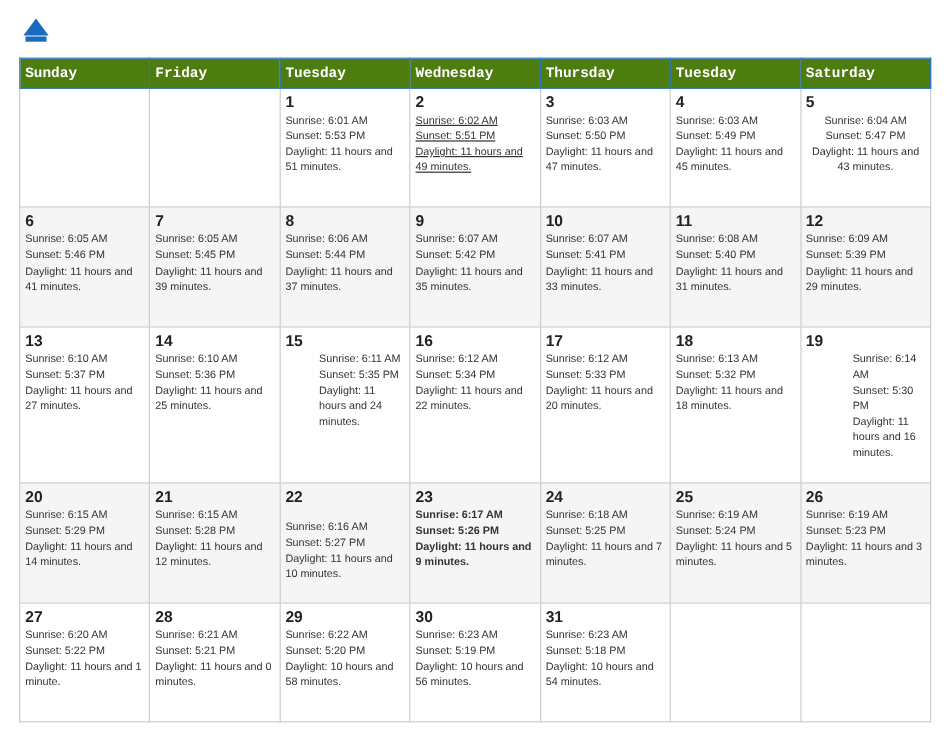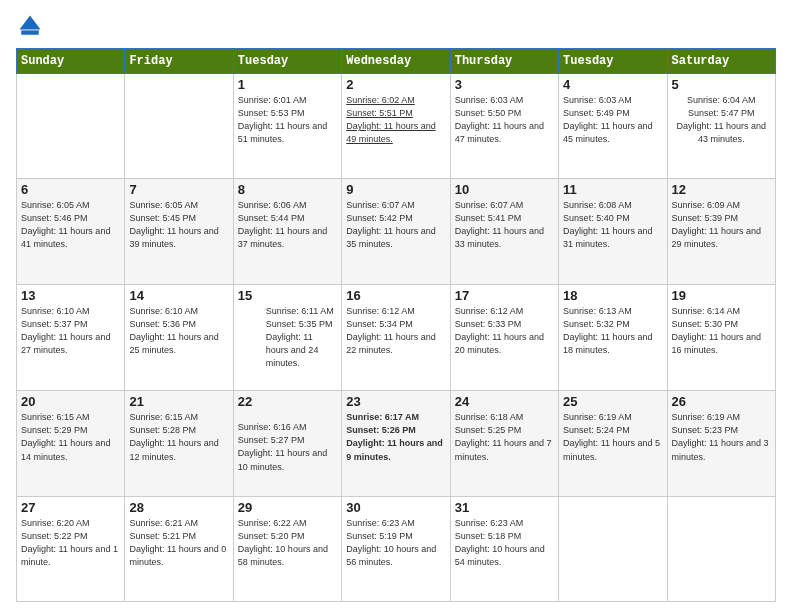--- a/index.html
+++ b/index.html
@@ -242,21 +242,21 @@
 Daylight: 11 hours and 20 minutes.</div>
           </td>
           <td>
             <span class="day-num">18</span>
             <div class="day-info" style="white-space: pre-line;">Sunrise: 6:13 AM
 Sunset: 5:32 PM
 Daylight: 11 hours and 18 minutes.</div>
           </td>
           <td>
             <span class="day-num">19</span>
-            <div class="day-info" style="white-space: pre-line;">Sunrise: 6:14 AM
+            <div class="day-info" style="white-space: pre-line; margin-left: 39px;">Sunrise: 6:14 AM
 Sunset: 5:30 PM
 Daylight: 11 hours and 16 minutes.</div>
           </td>
         </tr>
         <tr>
           <td>
             <span class="day-num">20</span>
             <div class="day-info" style="white-space: pre-line;">Sunrise: 6:15 AM
 Sunset: 5:29 PM
 Daylight: 11 hours and 14 minutes.</div>

